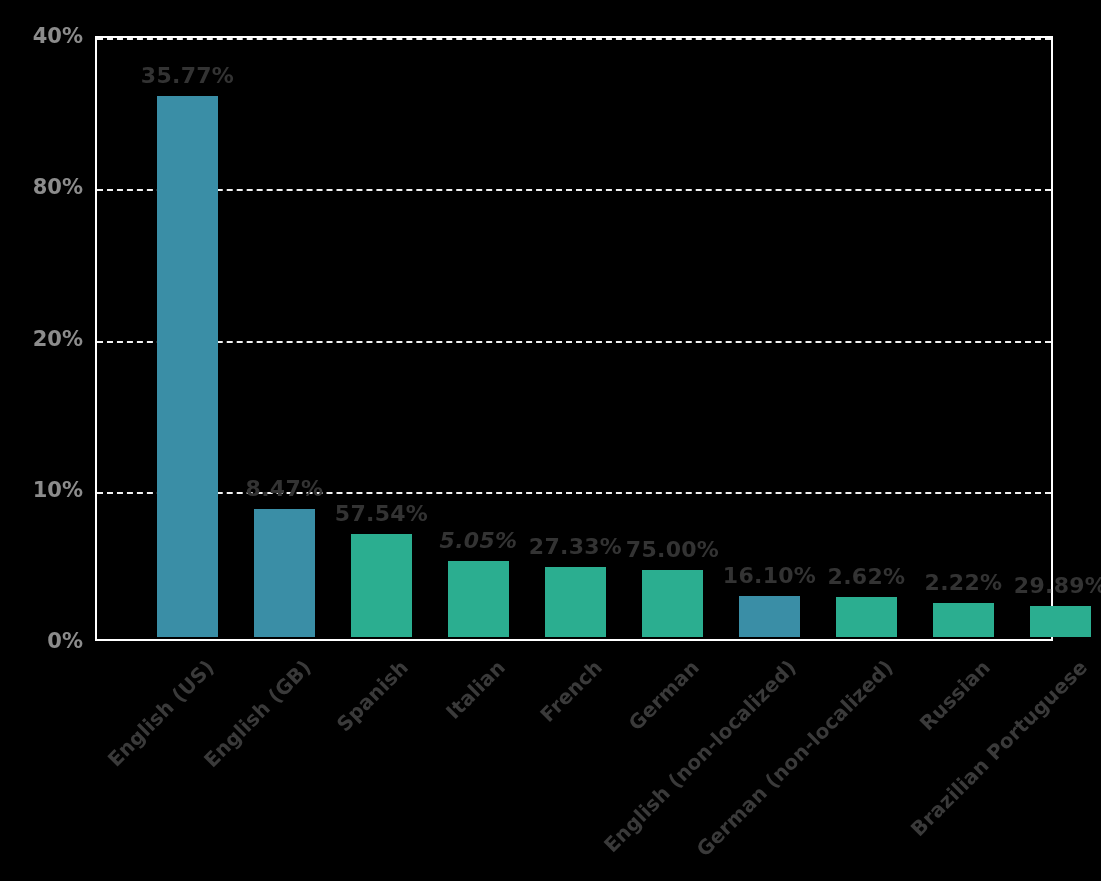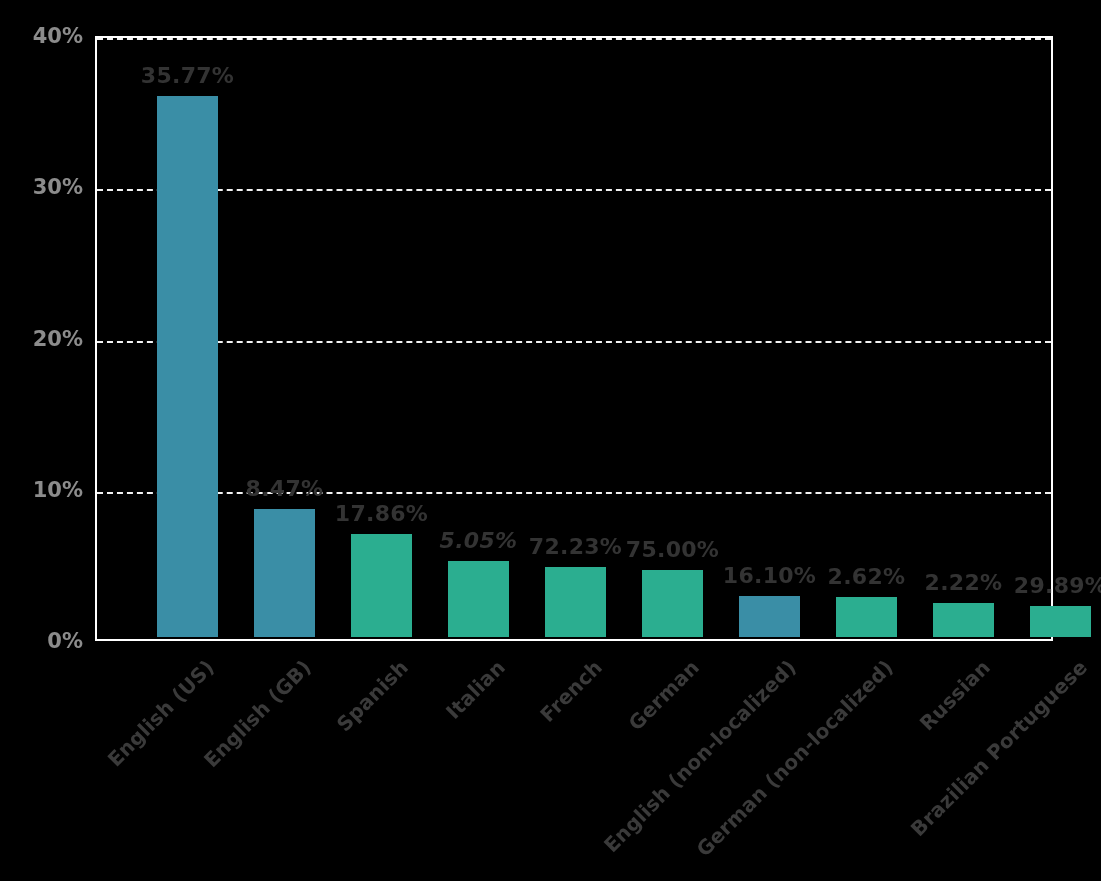--- a/index.html
+++ b/index.html
@@ -115,43 +115,43 @@
 </style>
 </head>
 <body>
 
 <div id="chart-root">
 
   <div class="ytick-wrap" id="ytick-wrap">
       <div class="ytick-inner" style="top: 605px;">0%</div>
       <div class="ytick-inner" style="top: 453.75px;">10%</div>
       <div class="ytick-inner" style="top: 302.5px;">20%</div>
-      <div class="ytick-inner" style="top: 151.25px;">30%</div>
+      <div class="ytick-inner" style="top: 151.25px;">80%</div>
       <div class="ytick-inner" style="top: 0px;">40%</div>
     </div>
 
   <div class="plot-area" id="plot-area">
       <div class="gridline baseline" style="top: 605px;"></div>
       <div class="gridline" style="top: 453.75px;"></div>
       <div class="gridline" style="top: 302.5px;"></div>
       <div class="gridline" style="top: 151.25px;"></div>
       <div class="gridline" style="top: 0px;"></div>
     </div>
 
   <div class="bars-layer" id="bars-layer">
       <div class="bar" title="English (US) 35.77%" style="left: 62px; width: 61px; height: 541.021px; background: rgb(58, 142, 166);"></div>
       <div class="value-label" style="left: 92.5px; top: 51.9787px;">35.77%</div>
       <div class="bar" title="English (GB) 8.47%" style="left: 159px; width: 61px; height: 128.109px; background: rgb(58, 142, 166);"></div>
       <div class="value-label" style="left: 189.5px; top: 464.891px;">8.47%</div>
       <div class="bar" title="Spanish 6.78%" style="left: 256px; width: 61px; height: 102.547px; background: rgb(43, 174, 144);"></div>
-      <div class="value-label" style="left: 286.5px; top: 490.452px;">17.86%</div>
+      <div class="value-label" style="left: 286.5px; top: 490.452px;">57.54%</div>
       <div class="bar" title="Italian 5.05%" style="left: 353px; width: 61px; height: 76.3812px; background: rgb(43, 174, 144);"></div>
       <div class="value-label" style="left: 383.5px; top: 516.619px; font-style: italic;">5.05%</div>
       <div class="bar" title="French 4.64%" style="left: 450px; width: 61px; height: 70.18px; background: rgb(43, 174, 144);"></div>
-      <div class="value-label" style="left: 480.5px; top: 522.82px;">72.23%</div>
+      <div class="value-label" style="left: 480.5px; top: 522.82px;">27.33%</div>
       <div class="bar" title="German 4.41%" style="left: 547px; width: 61px; height: 66.7012px; background: rgb(43, 174, 144);"></div>
       <div class="value-label" style="left: 577.5px; top: 526.299px;">75.00%</div>
       <div class="bar" title="English (non-localized) 2.72%" style="left: 644px; width: 61px; height: 41.14px; background: rgb(58, 142, 166);"></div>
       <div class="value-label" style="left: 674.5px; top: 551.86px;">16.10%</div>
       <div class="bar" title="German (non-localized) 2.62%" style="left: 741px; width: 61px; height: 39.6275px; background: rgb(43, 174, 144);"></div>
       <div class="value-label" style="left: 771.5px; top: 553.372px;">2.62%</div>
       <div class="bar" title="Russian 2.22%" style="left: 838px; width: 61px; height: 33.5775px; background: rgb(43, 174, 144);"></div>
       <div class="value-label" style="left: 868.5px; top: 559.423px;">2.22%</div>
       <div class="bar" title="Brazilian Portuguese 2.05%" style="left: 935px; width: 61px; height: 31.0063px; background: rgb(43, 174, 144);"></div>
       <div class="value-label" style="left: 965.5px; top: 561.994px;">29.89%</div>

